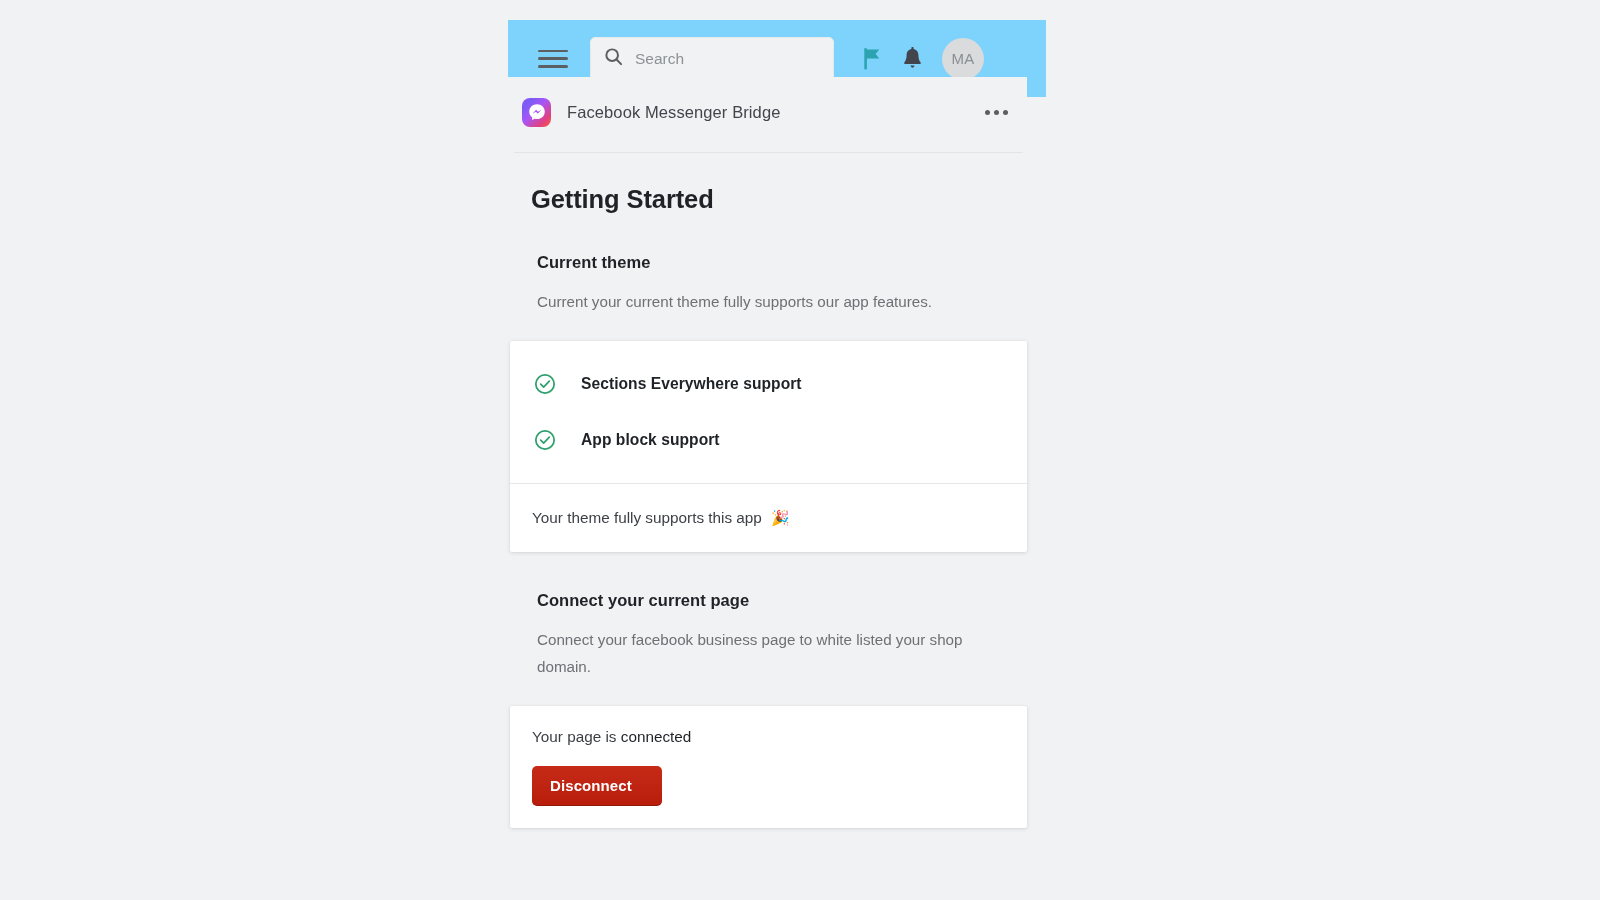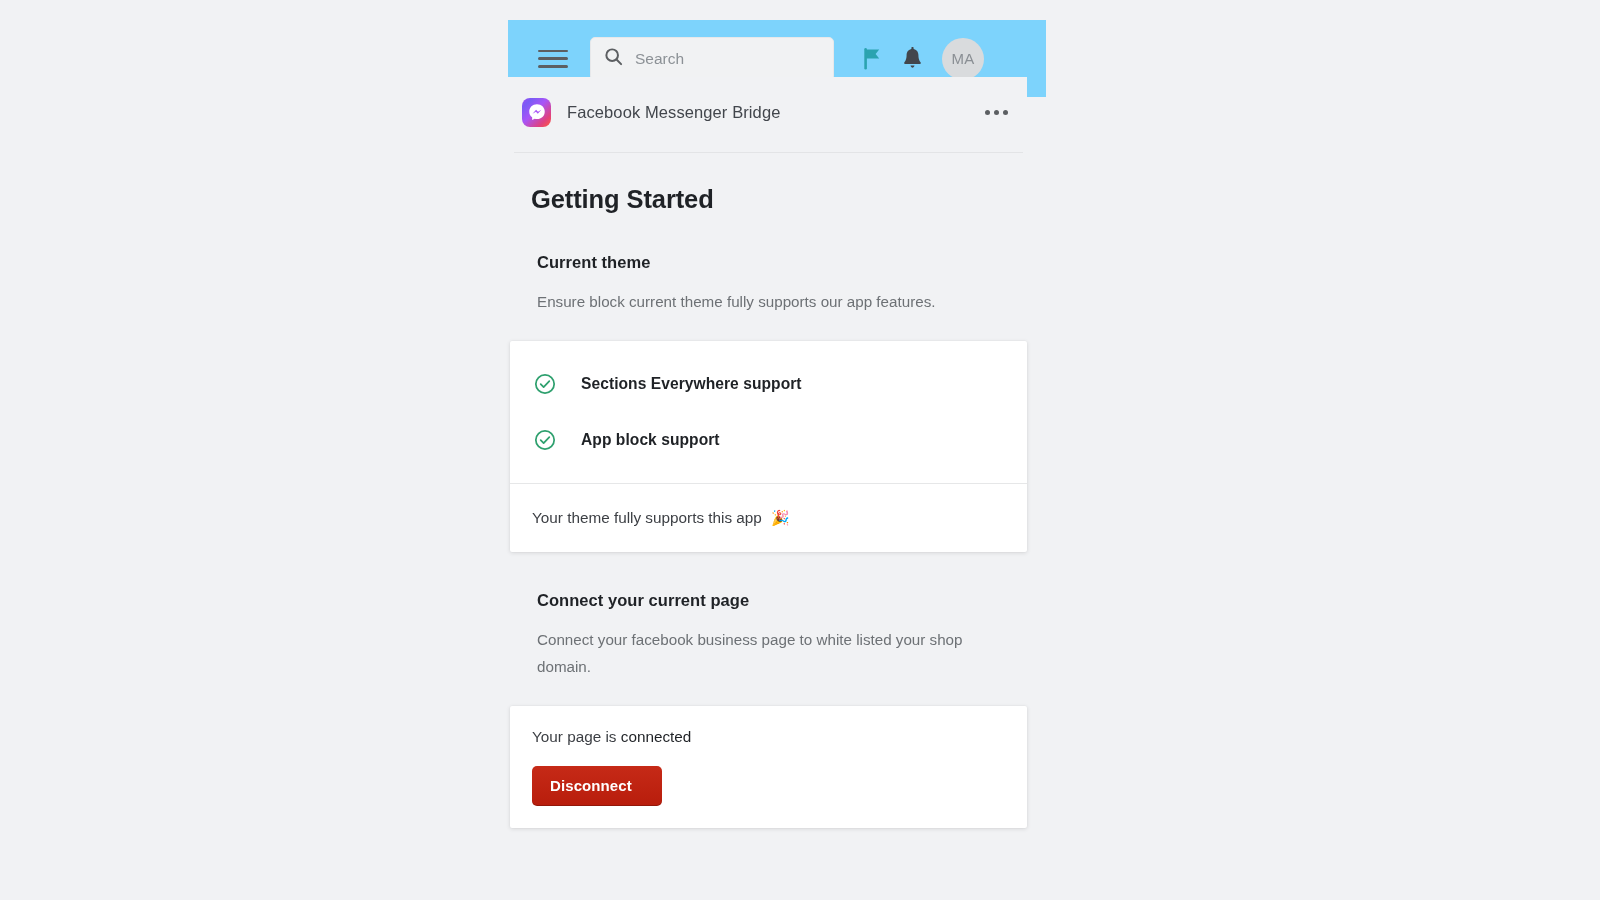--- a/index.html
+++ b/index.html
@@ -320,21 +320,21 @@
       </div>
     </div>
 
     <div id="app-content">
 
       <h1 class="page-title">Getting Started</h1>
 
       <div class="section">
         <div class="section-head">
           <h2>Current theme</h2>
-          <p>Ensure block current theme fully supports our app features.</p>
+          <p>Current your current theme fully supports our app features.</p>
         </div>
 
         <div class="card">
           <div class="card-block">
 
             <div class="check-row">
               <span class="check-icon">
                 <svg width="22" height="22" viewBox="0 0 24 24" fill="none">
                   <circle cx="12" cy="12" r="10" stroke="#2ea06e" stroke-width="1.9"></circle>
                   <path d="M7.3 12.2 L10.5 15.3 L16.7 8.9" stroke="#2ea06e" stroke-width="1.9" stroke-linecap="round" stroke-linejoin="round"></path>

